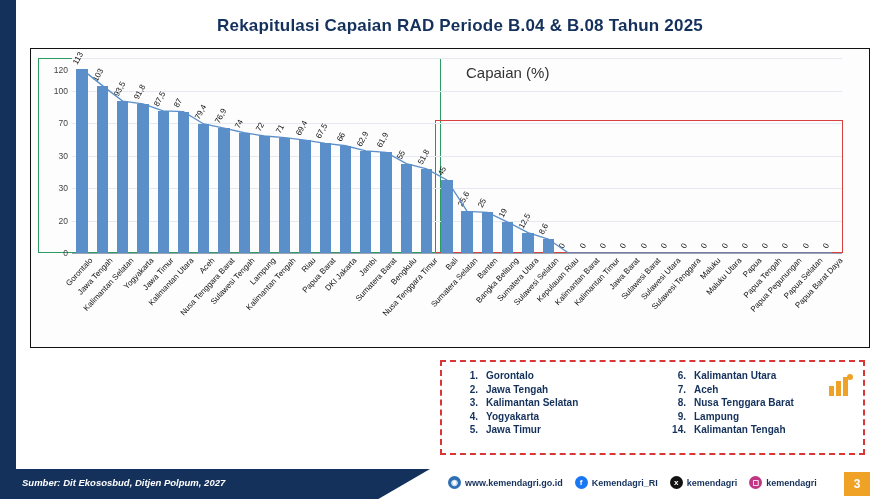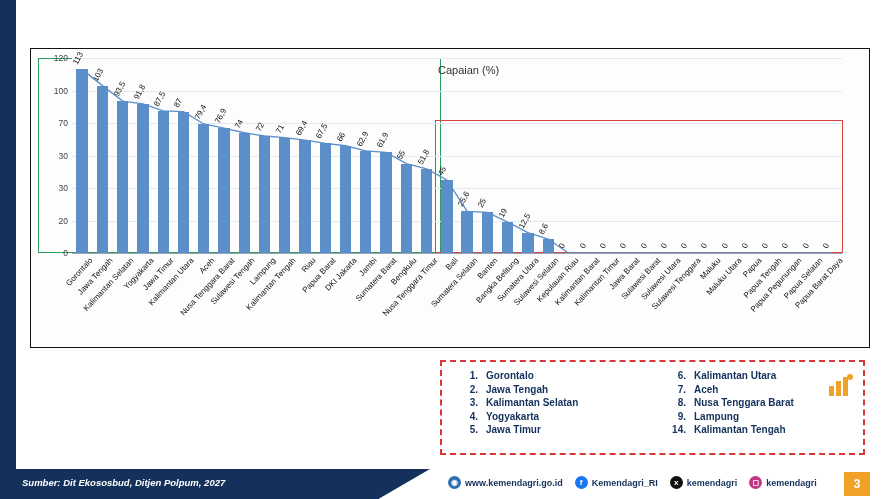--- a/index.html
+++ b/index.html
@@ -58,22 +58,22 @@
   }
   .red-box {
     position: absolute;
     left: 405px; top: 72px;
     width: 408px; height: 133px;
     border: 1.5px solid #d94141;
     box-sizing: border-box;
   }
   .capaian-label {
     position: absolute;
-    left: 408px; top: 16px;
-    font-size: 11px;
+    left: 436px; top: 16px;
+    font-size: 15px;
     color: #333;
   }
   .yaxis {
     position: absolute;
     left: 14px; top: 10px;
     width: 26px; height: 195px;
   }
   .ytick {
     position: absolute;
     right: 2px;
@@ -243,36 +243,37 @@
     justify-content: center;
   }
 </style>
 </head>
 <body>
 
 <div class="slide">
 
   <div class="left-band"></div>
 
+  <div class="title">Rekapitulasi Capaian RAD Periode B.04 &amp; B.08 Tahun 2025</div>
 
   <div class="chart-frame"></div>
 
   <div class="plot">
     <div class="green-box"></div>
     <div class="red-box"></div>
     <div class="capaian-label">Capaian (%)</div>
 
     <div class="yaxis">
         <div class="ytick" style="top: 195px;">0</div>
         <div class="ytick" style="top: 162.5px;">20</div>
         <div class="ytick" style="top: 130px;">30</div>
         <div class="ytick" style="top: 97.5px;">30</div>
         <div class="ytick" style="top: 65px;">70</div>
         <div class="ytick" style="top: 32.5px;">100</div>
-        <div class="ytick" style="top: 0px;">120</div>
+        <div class="ytick" style="top: 12px;">120</div>
       </div>
     <div class="gridlines">
         <div class="gridline" style="top: 195px;"></div>
         <div class="gridline" style="top: 162.5px;"></div>
         <div class="gridline" style="top: 130px;"></div>
         <div class="gridline" style="top: 97.5px;"></div>
         <div class="gridline" style="top: 65px;"></div>
         <div class="gridline" style="top: 32.5px;"></div>
         <div class="gridline" style="top: 0px;"></div>
       </div>

